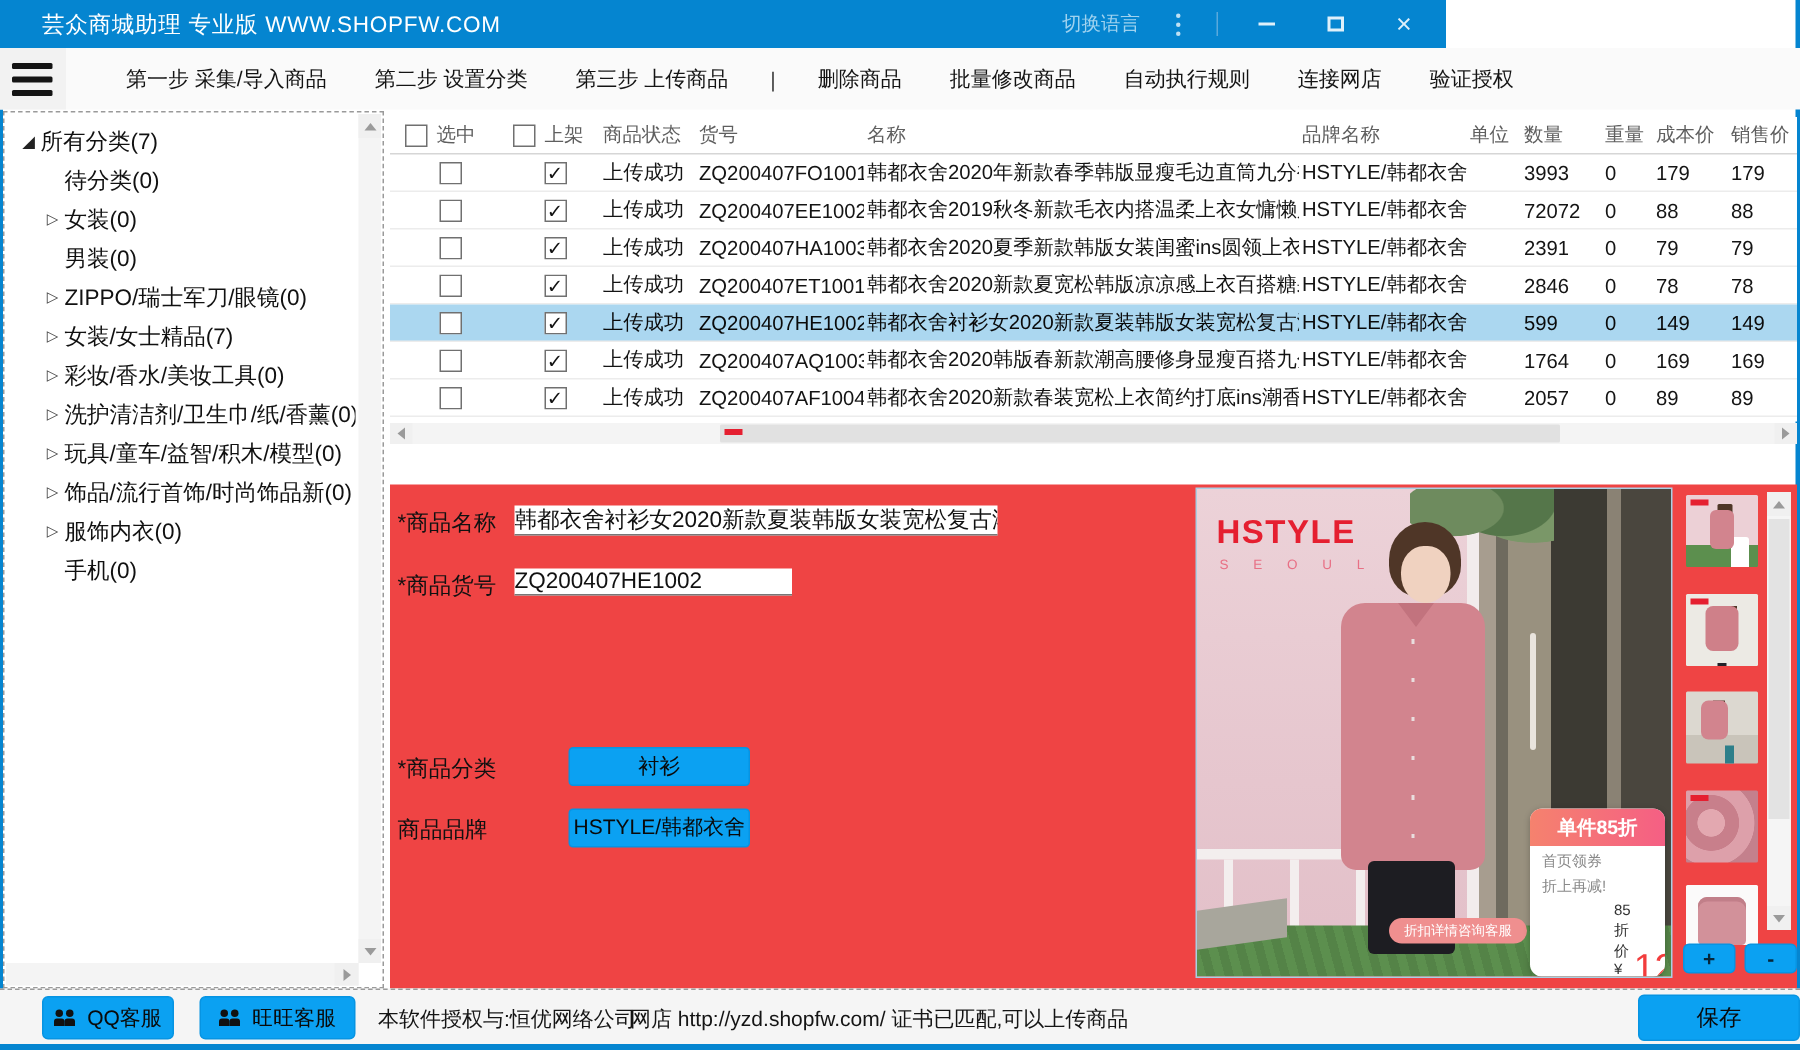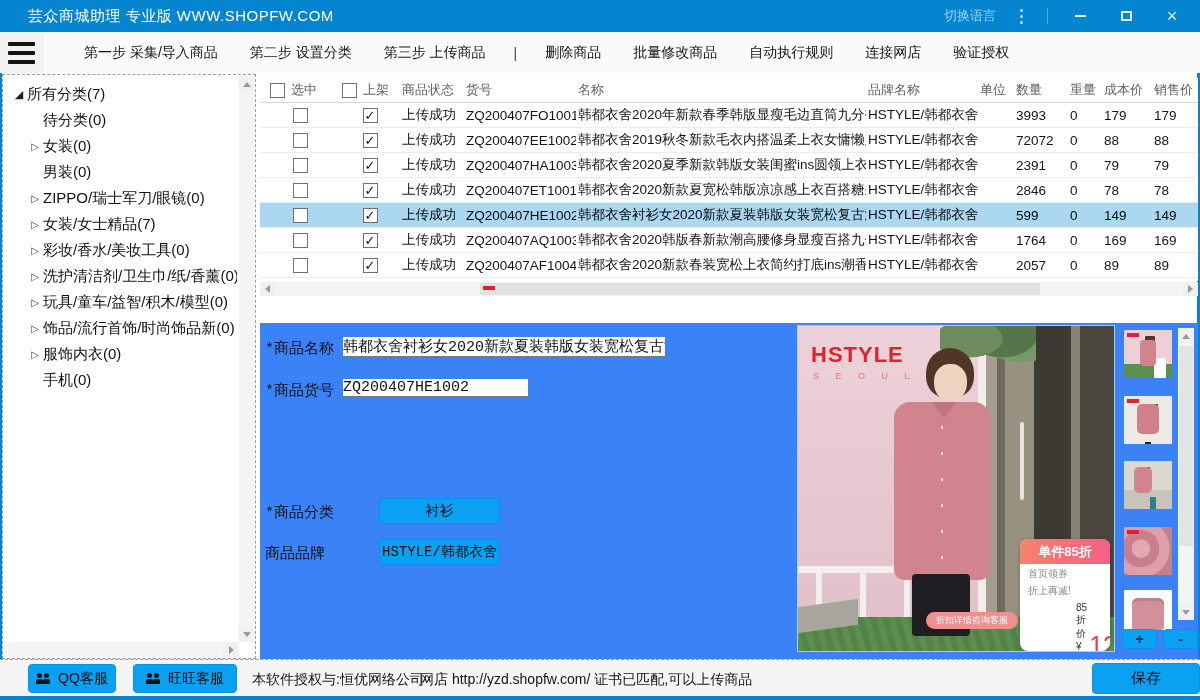--- a/index.html
+++ b/index.html
@@ -1,21 +1,21 @@
 <!DOCTYPE html>
 <html><head>
 <meta charset="utf-8">
 <style>
   * { margin:0; padding:0; box-sizing:border-box; }
   html,body { width:1200px; height:700px; font-family:"Liberation Sans","DejaVu Sans",sans-serif; background:#fff; overflow:hidden; }
   .window { position:relative; width:1200px; height:700px; background:#fff;
             border-left:2px solid #0585d0; border-right:3px solid #0585d0; }
 
   
-  .titlebar { position:absolute; left:-2px; top:0; width:1200px; height:32px; background:#0585d0;
+  .titlebar { position:absolute; left:-2px; top:0; width:964px; height:32px; background:#0585d0;
               display:flex; align-items:center; color:#fff; }
   .title-text { margin-left:28px; font-size:15px; letter-spacing:.5px; }
   .title-right { margin-left:auto; display:flex; align-items:center; gap:18px; margin-right:14px; }
   .lang-switch { color:#9fd2ef; font-size:13px; cursor:default; }
   .dots { display:flex; flex-direction:column; gap:3px; padding:2px 6px; }
   .dots i { width:3px; height:3px; border-radius:50%; background:#bfe0f3; }
   .tb-sep { width:1px; height:16px; background:#5aa9dc; }
   .wc { width:28px; height:22px; display:flex; align-items:center; justify-content:center; color:#dff0fa; font-size:15px; }
   .wc .min-glyph { width:11px; height:2px; background:#dff0fa; }
   .wc .max-glyph { width:11px; height:10px; border:2px solid #dff0fa; }
@@ -65,21 +65,21 @@
   .hscroll-table { position:absolute; left:258px; top:282px; width:938px; height:14px; background:#f4f4f4; }
   .hscroll-table .thumb { position:absolute; left:220px; width:560px; top:1px; height:12px; background:#e1e1e1; }
 
   
   .tab-strip { position:absolute; left:258px; top:297px; width:938px; height:26px; border-bottom:1px solid #9a9a9a; display:flex; align-items:flex-end; }
   .tab { height:23px; padding:0 10px; font-size:14.5px; color:#111; background:#f2f2f2; border:1px solid #9a9a9a;
          border-bottom:none; display:flex; align-items:center; margin-right:-1px; cursor:default; }
   .tab.active { height:26px; background:#fff; border:1px solid #555; border-bottom:1px solid #fff; position:relative; z-index:2; }
 
   
-  .form-area { position:absolute; left:258px; top:323px; width:938px; height:336px; background:#3b82f6;font-family:Liberation Mono, monospace; }
+  .form-area { position:absolute; left:258px; top:323px; width:938px; height:336px; background:#ef4444; }
   .f-label { position:absolute; font-size:15px; color:#111; white-space:nowrap; }
   .f-input { position:absolute; font-size:15px; color:#111; border-bottom:1px solid #777; white-space:nowrap; overflow:hidden; background:#fff; }
   .btn-blue { position:absolute; background:#0ba1f2; border:1px solid #0794e2; border-radius:3px; color:#0a0a0a;
               font-size:14px; display:flex; align-items:center; justify-content:center; white-space:nowrap; overflow:hidden; cursor:pointer; }
 
   
   .photo-panel { position:absolute; left:795px; top:325px; width:318px; height:327px; border:1px solid #a9cfe4; overflow:hidden;
                  background:linear-gradient(180deg,#ecd2d8 0%,#e6c6ce 60%,#e2bfc8 100%); }
   .glass { position:absolute; left:186px; top:0; width:132px; height:296px;
            background:linear-gradient(90deg,#a79d8f 0 10%,#6e6a5e 10% 16%,#99917f 16% 38%,#3c3a33 38% 66%,#8a8274 66% 73%,#4a463e 73% 100%); }

